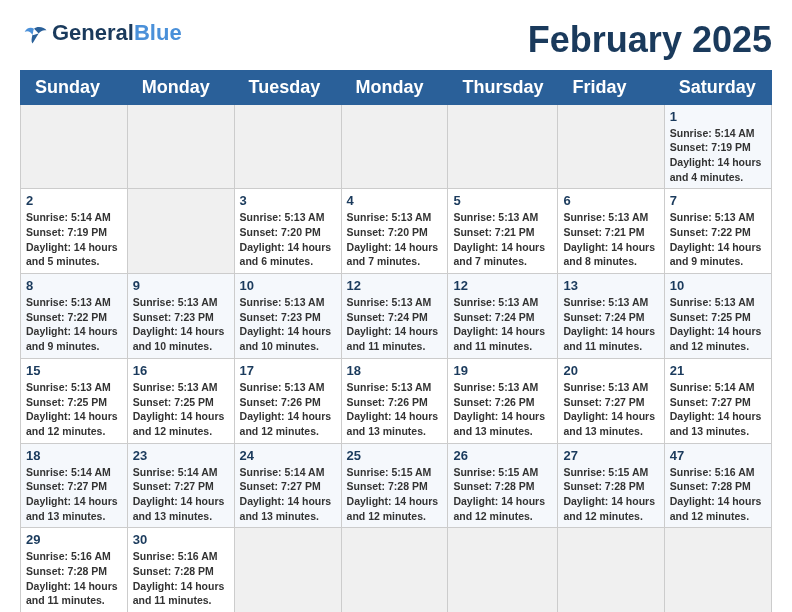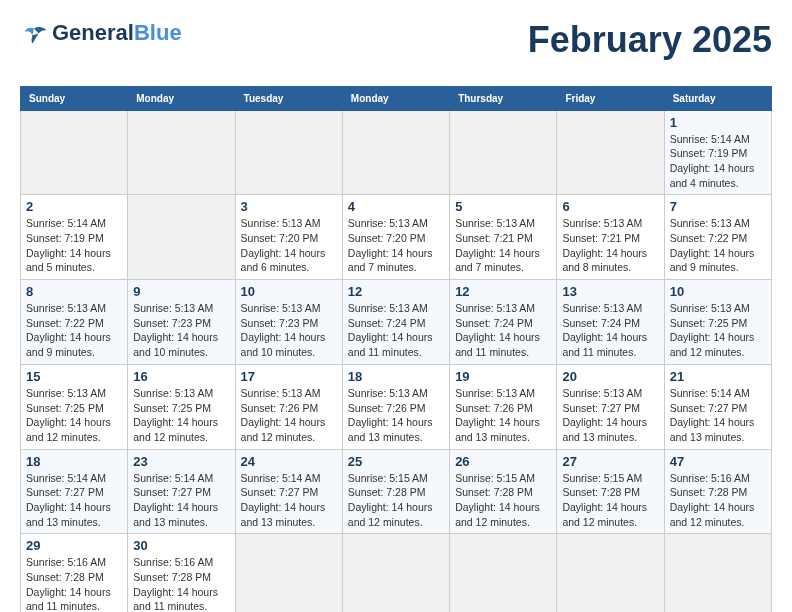--- a/index.html
+++ b/index.html
@@ -7,21 +7,21 @@
       font-family: Arial, sans-serif;
       background: #fff;
       width: 792px;
       min-height: 612px;
       padding: 20px;
     }
     .header-area {
       display: flex;
       justify-content: space-between;
       align-items: flex-start;
-      margin-bottom: 26px;
+      margin-bottom: 10px;
     }
     .logo {
       display: flex;
       flex-direction: column;
       align-items: flex-start;
     }
     .title-area {
       text-align: right;
     }
     .cal-title {
@@ -36,22 +36,22 @@
     }
     table {
       width: 100%;
       border-collapse: collapse;
       font-size: 11px;
     }
     thead th {
       background: #2a6099;
       color: #fff;
       text-align: left;
-      padding: 6px 8px;
-      font-size: 10px;
+      padding: 6px 14px;
+      font-size: 18px;
       font-weight: bold;
       border: 1px solid #2a6099;
     }
     tbody td {
       vertical-align: top;
       border: 1px solid #ccc;
       padding: 4px 5px;
       width: 14.28%;
       min-height: 80px;
       background: #fff;
@@ -66,20 +66,21 @@
       font-size: 13px;
       font-weight: bold;
       color: #1a3a5c;
       display: block;
       margin-bottom: 2px;
     }
     .day-info {
       color: #333;
       font-size: 10.5px;
       line-height: 1.4;
+      font-weight: bold;
     }
     td.empty {
       background: #f0f0f0 !important;
     }
     .logo-bird {
       display: inline-block;
       width: 28px;
       height: 22px;
       position: relative;
       top: 2px;

